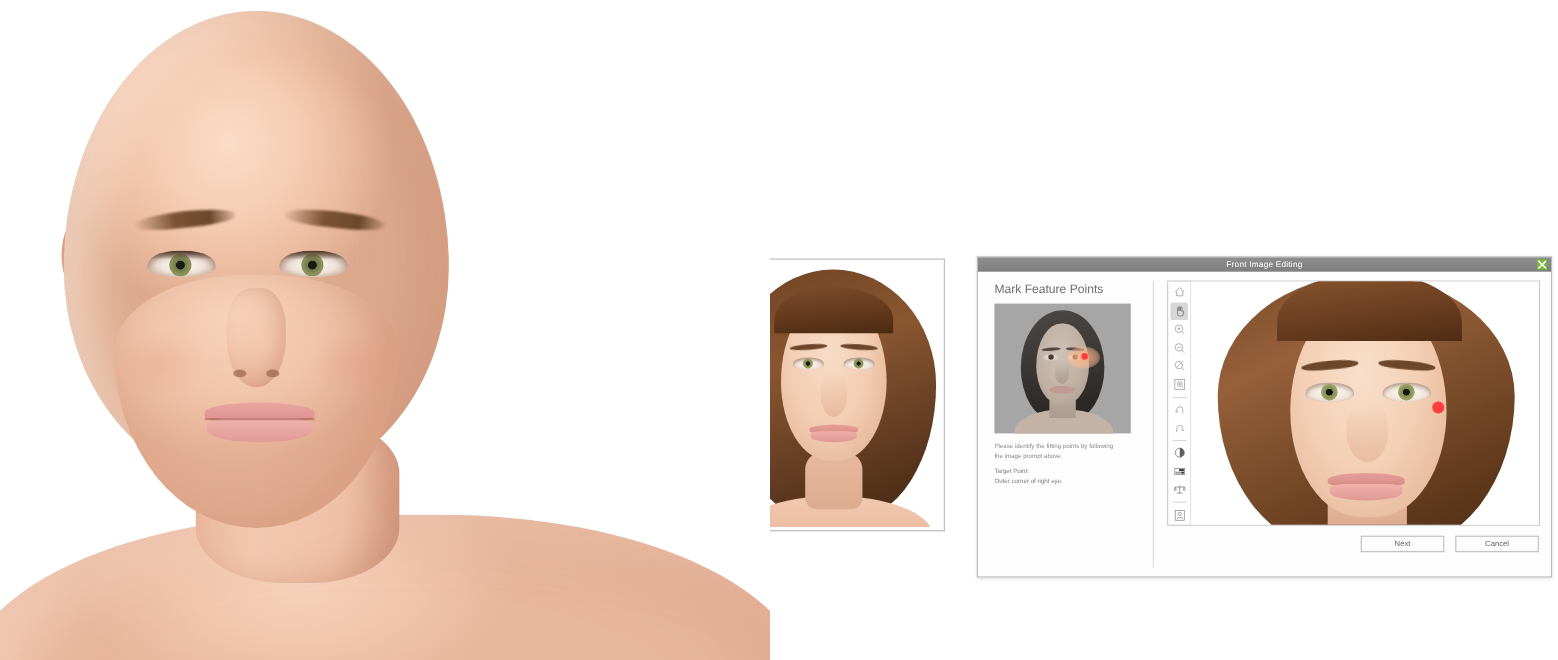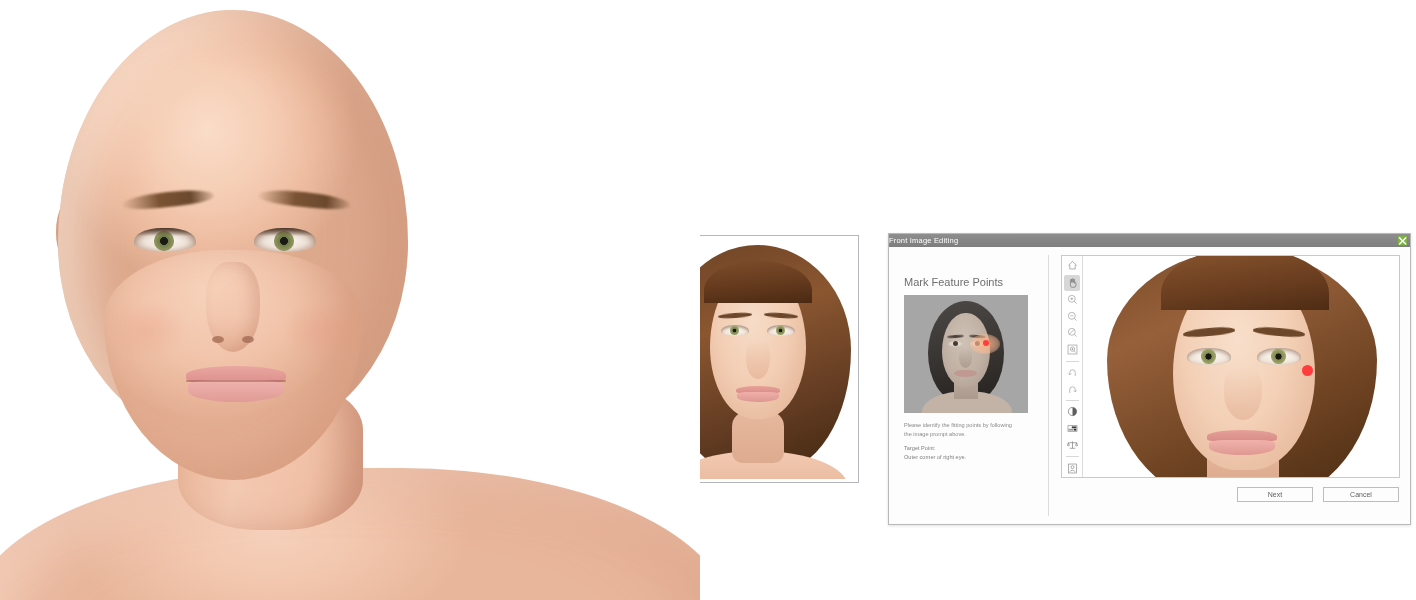--- a/index.html
+++ b/index.html
@@ -208,21 +208,21 @@
     width: 523px; height: 292px;
     background: #fdfdfd;
     border: 1px solid #b9b9b9;
     box-sizing: border-box;
     z-index: 60;
     box-shadow: 0 1px 3px rgba(0,0,0,.12);
   }
   #dialog-titlebar {
     height: 13px; width: 100%;
     background: linear-gradient(180deg,#8e8e8e,#7e7e7e);
-    display: flex; align-items: center; 
+    display: flex; align-items: center; justify-content: center;
     position: relative;
   }
   #dialog-title {
     font-size: 7.5px; color: #ffffff; letter-spacing: .2px;
   }
   #dialog-close {
     position: absolute; right: 4px; top: 50%; transform: translateY(-50%);
     width: 9px; height: 9px; line-height: 9px; text-align: center;
     color: #e2e2e2; font-size: 9px;
   }
@@ -234,21 +234,21 @@
 
   
   #dlg-left {
     width: 148px; flex: 0 0 148px;
     border-right: 1px solid #dcdcdc;
     padding-right: 10px;
     box-sizing: border-box;
   }
   #dlg-heading {
     font-size: 11px; color: #6e6e6e;
-    margin: 21px 0 7px 3px;
+    margin: 2px 0 7px 3px;
   }
   #thumb-box {
     width: 124px; height: 118px;
     background: #a6a6a6;
     position: relative; overflow: hidden;
     margin-left: 3px;
   }
   
   .t { position: absolute; }
   .t-hair { border-radius: 50% 50% 40% 40% / 52% 52% 48% 48%;

